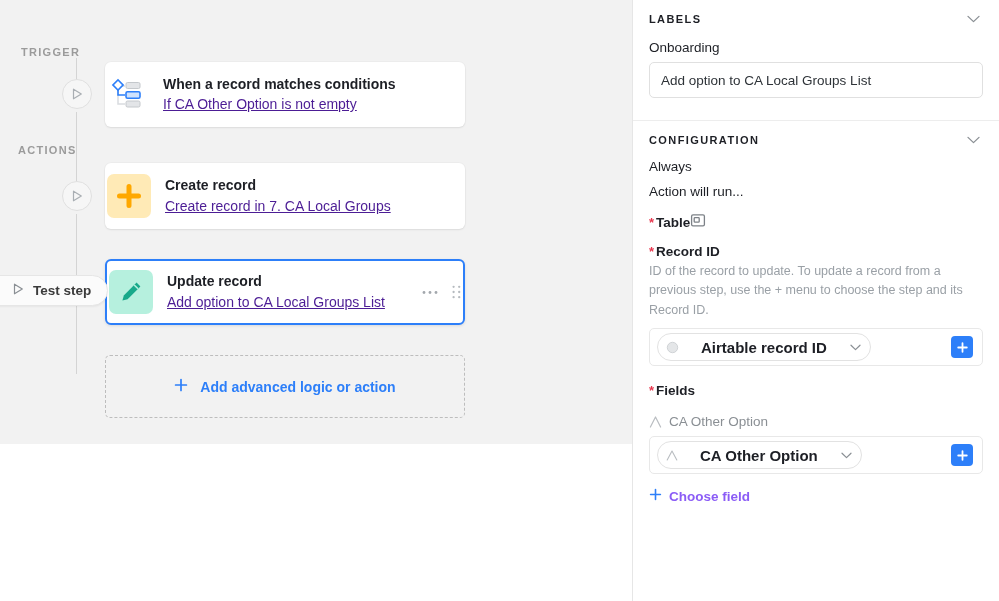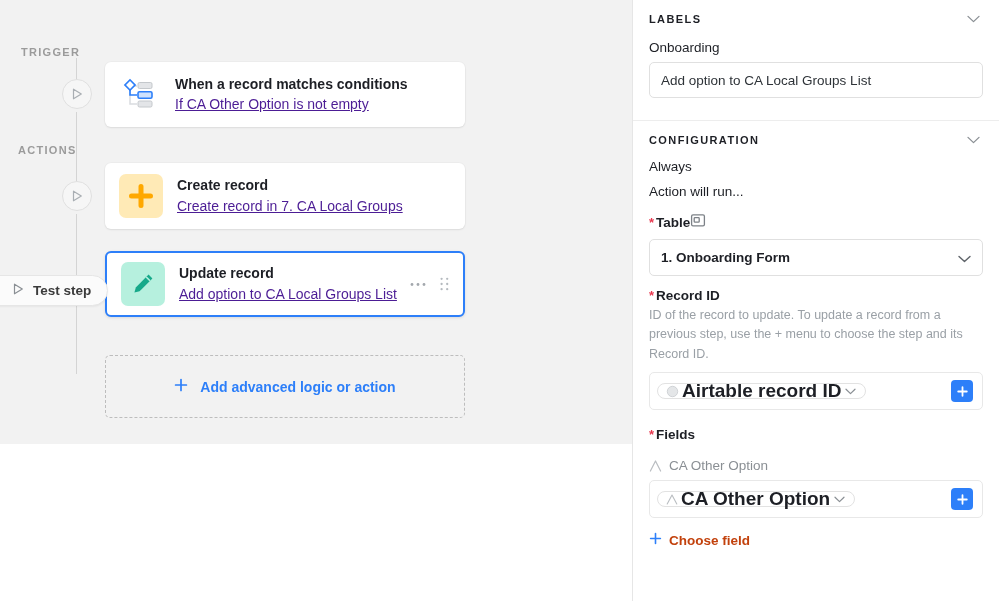--- a/index.html
+++ b/index.html
@@ -76,27 +76,27 @@
 
   
   .card {
     position: absolute;
     left: 105px;
     width: 360px;
     background: #ffffff;
     border-radius: 6px;
     display: flex;
     align-items: center;
-    padding: 0 14px;
+    padding: 0 2px;
     box-shadow: 0 1px 2px rgba(0,0,0,0.08), 0 0 0 1px rgba(0,0,0,0.02);
   }
   .card.c1 { top: 62px;  height: 65px; }
   .card.c2 { top: 163px; height: 66px; }
   .card.c3 {
-    top: 251px; height: 66px;
+    top: 259px; height: 66px;
     border: 2px solid #2d7ff9;
     box-shadow: 0 1px 3px rgba(0,0,0,0.10);
   }
 
   .card-icon {
     flex: 0 0 auto;
     width: 44px; height: 44px;
     border-radius: 7px;
     display: flex; align-items: center; justify-content: center;
     margin-right: 14px;
@@ -230,27 +230,27 @@
   .token-row {
     width: 100%;
     min-height: 38px;
     border: 1px solid #e8e8e8;
     border-radius: 5px;
     display: flex; align-items: center; justify-content: space-between;
     padding: 4px 6px 4px 7px;
     background: #fff;
   }
   .token {
-    display: inline-flex; align-items: center; gap: 3px;
-    height: 16px;
+    display: inline-flex; align-items: center; gap: 22px;
+    height: 28px;
     padding: 0 9px 0 8px;
     border: 1px solid #e2e2e2;
     border-radius: 14px;
     background: #fff;
-    font-size: 19px;
+    font-size: 15px;
     font-weight: 600;
     color: #1d1f25;
     white-space: nowrap;
   }
   .token .tk-icon { color: #b9bdc1; display: flex; align-items: center; }
   .token .tk-chev { color: #8a8f94; display: flex; margin-left: 1px; }
 
   .plus-square {
     flex: 0 0 auto;
     width: 22px; height: 22px;
@@ -264,21 +264,21 @@
     display: flex; align-items: center; gap: 7px;
     font-size: 13.5px;
     color: #8a8f94;
     margin-top: 16px;
     margin-bottom: 7px;
   }
   .subfield-label .a-icon { color: #b9bdc1; display: flex; }
 
   .choose-field {
     display: inline-flex; align-items: center; gap: 7px;
-    color: #c2410c;
+    color: #8b5cf6;
     font-size: 13.5px;
     font-weight: 700;
     margin-top: 14px;
   }
 </style>
 </head>
 <body>
 
 <div class="app">
 
@@ -420,28 +420,20 @@
 
       
       <div class="label-row">
         <div class="field-label bold">
           <span class="req-star">*</span><span>Table</span>
         </div>
         <span>
           <svg width="16" height="15" viewBox="0 0 16 15">
             <rect x="1.6" y="1.8" width="12.8" height="11" rx="1.4" fill="none" stroke="#7c8187" stroke-width="1.3"></rect>
             <rect x="4.2" y="4.6" width="5" height="4.6" rx="0.8" fill="none" stroke="#7c8187" stroke-width="1.3"></rect>
-          </svg>
-        </span>
-      </div>
-      <div class="select-box">
-        <span class="select-value">1. Onboarding Form</span>
-        <span>
-          <svg width="13" height="8" viewBox="0 0 13 8">
-            <path d="M1 1.4 L6.5 6.6 L12 1.4" fill="none" stroke="#5e6369" stroke-width="1.4" stroke-linecap="round" stroke-linejoin="round"></path>
           </svg>
         </span>
       </div>
 
       
       <div class="field-label bold" style="margin-bottom:3px;">
         <span class="req-star">*</span><span>Record ID</span>
       </div>
       <div class="helper-text">ID of the record to update. To update a record from a previous step, use the + menu to choose the step and its Record ID.</div>
 

